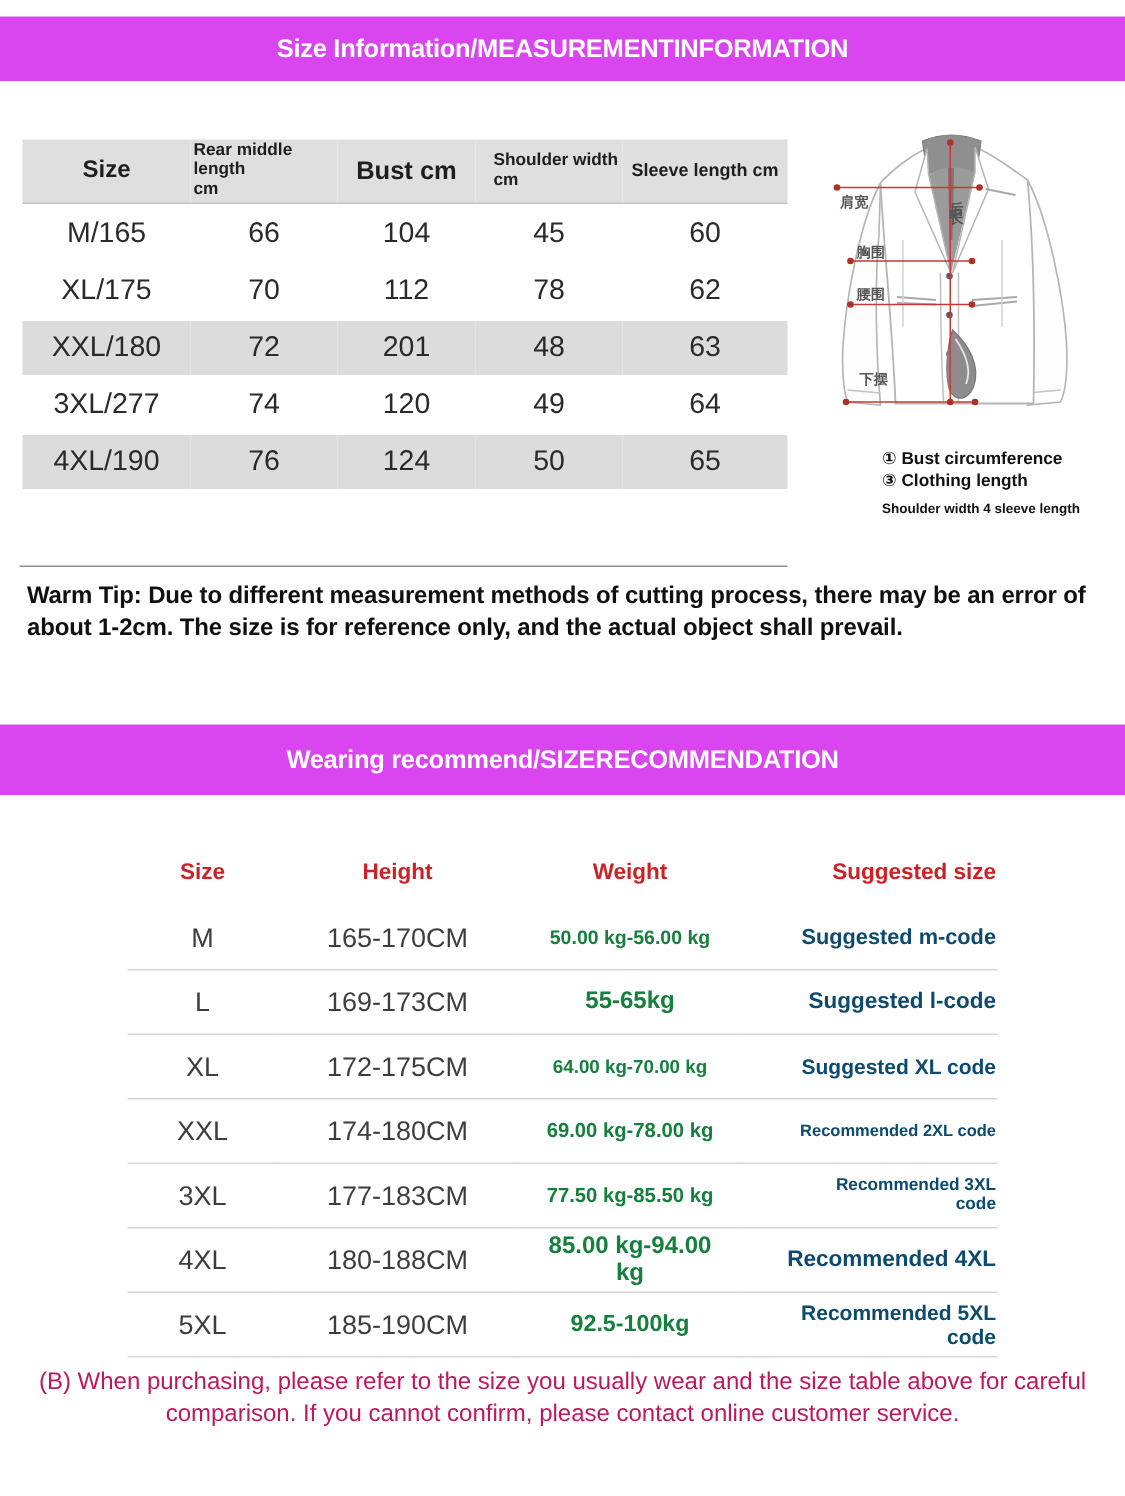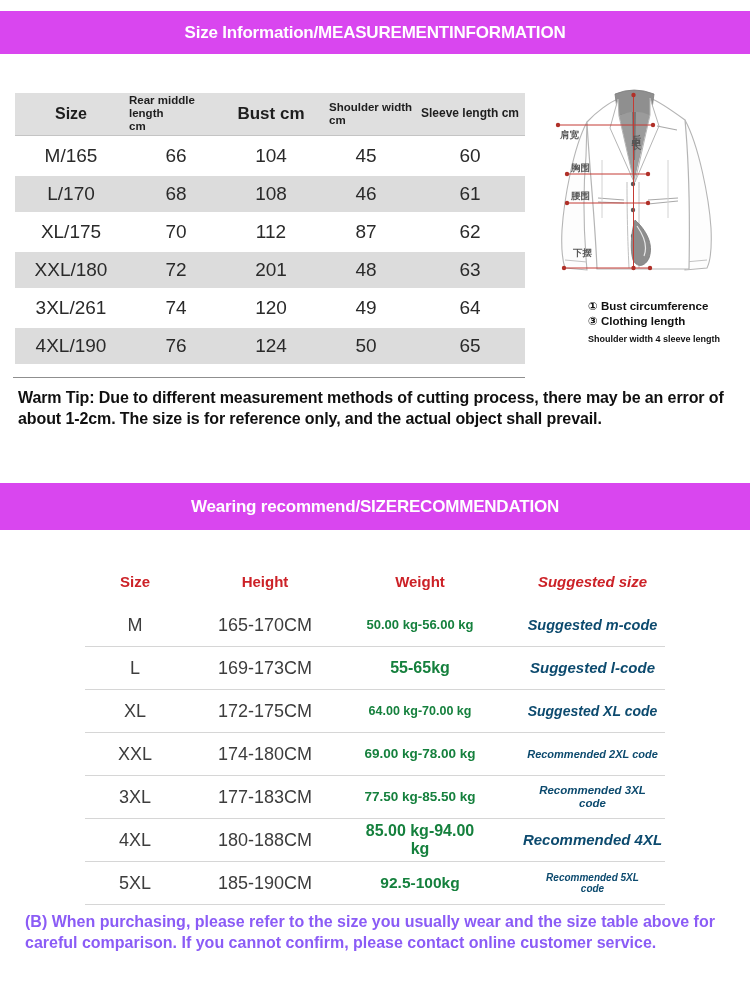--- a/index.html
+++ b/index.html
@@ -49,38 +49,38 @@
 
   
   table.t2{
     position:absolute;left:85px;top:558px;width:580px;
     border-collapse:collapse;table-layout:fixed;
   }
   table.t2 th{
     height:44px;color:#cc2127;font-weight:700;font-size:15px;
     text-align:center;vertical-align:middle;
   }
-  table.t2 th.h4,table.t2 td.c-suggest{text-align:center;padding-left:26px;font-style:italic;}
+  table.t2 th.h4,table.t2 td.c-suggest{text-align:right;padding-left:26px;}
   table.t2 td{
     height:40px;border-bottom:1px solid #d6d6d6;vertical-align:middle;text-align:center;
   }
   table.t2 td.c-size,table.t2 td.c-height{font-size:18px;font-weight:400;color:#3d3d3d;}
   table.t2 td.c-weight{font-weight:700;color:#15803d;white-space:pre-line;line-height:1.15;}
   table.t2 td.c-suggest{font-weight:700;color:#0c4a6e;white-space:pre-line;line-height:1.15;}
   tr.r1 .c-weight{font-size:13px;}   tr.r1 .c-suggest{font-size:14.5px;}
   tr.r2 .c-weight{font-size:16px;}   tr.r2 .c-suggest{font-size:15px;}
   tr.r3 .c-weight{font-size:12.5px;} tr.r3 .c-suggest{font-size:14px;}
   tr.r4 .c-weight{font-size:13.5px;} tr.r4 .c-suggest{font-size:11px;}
   tr.r5 .c-weight{font-size:13.5px;} tr.r5 .c-suggest{font-size:11.5px;}
   tr.r6 .c-weight{font-size:16px;}   tr.r6 .c-suggest{font-size:15px;}
-  tr.r7 .c-weight{font-size:15.5px;} tr.r7 .c-suggest{font-size:10px;}
+  tr.r7 .c-weight{font-size:15.5px;} tr.r7 .c-suggest{font-size:14px;}
 
   .bottomnote{
-    position:absolute;left:25px;top:912px;width:700px;
-    font-size:16px;font-weight:700;color:#8b5cf6;line-height:1.3;
+    position:absolute;left:25px;top:912px;width:700px;text-align:center;
+    font-size:16px;font-weight:400;color:#be185d;line-height:1.3;
   }
   svg text.cn{font-size:9.5px;font-weight:700;fill:#555;}
 </style>
 </head>
 <body>
 
 <div class="bar bar1">Size Information/MEASUREMENTINFORMATION</div>
 
 <table class="t1">
   <colgroup>
@@ -102,43 +102,36 @@
     </tr>
   </thead>
   <tbody>
     <tr>
       <td>M/165</td>
       <td>66</td>
       <td>104</td>
       <td>45</td>
       <td>60</td>
     </tr>
-    <tr class="stripe">
-      <td>L/170</td>
-      <td>68</td>
-      <td>108</td>
-      <td>46</td>
-      <td>61</td>
-    </tr>
     <tr>
       <td>XL/175</td>
       <td>70</td>
       <td>112</td>
-      <td>87</td>
+      <td>78</td>
       <td>62</td>
     </tr>
     <tr class="stripe">
       <td>XXL/180</td>
       <td>72</td>
       <td>201</td>
       <td>48</td>
       <td>63</td>
     </tr>
     <tr>
-      <td>3XL/261</td>
+      <td>3XL/277</td>
       <td>74</td>
       <td>120</td>
       <td>49</td>
       <td>64</td>
     </tr>
     <tr class="stripe">
       <td>4XL/190</td>
       <td>76</td>
       <td>124</td>
       <td>50</td>

